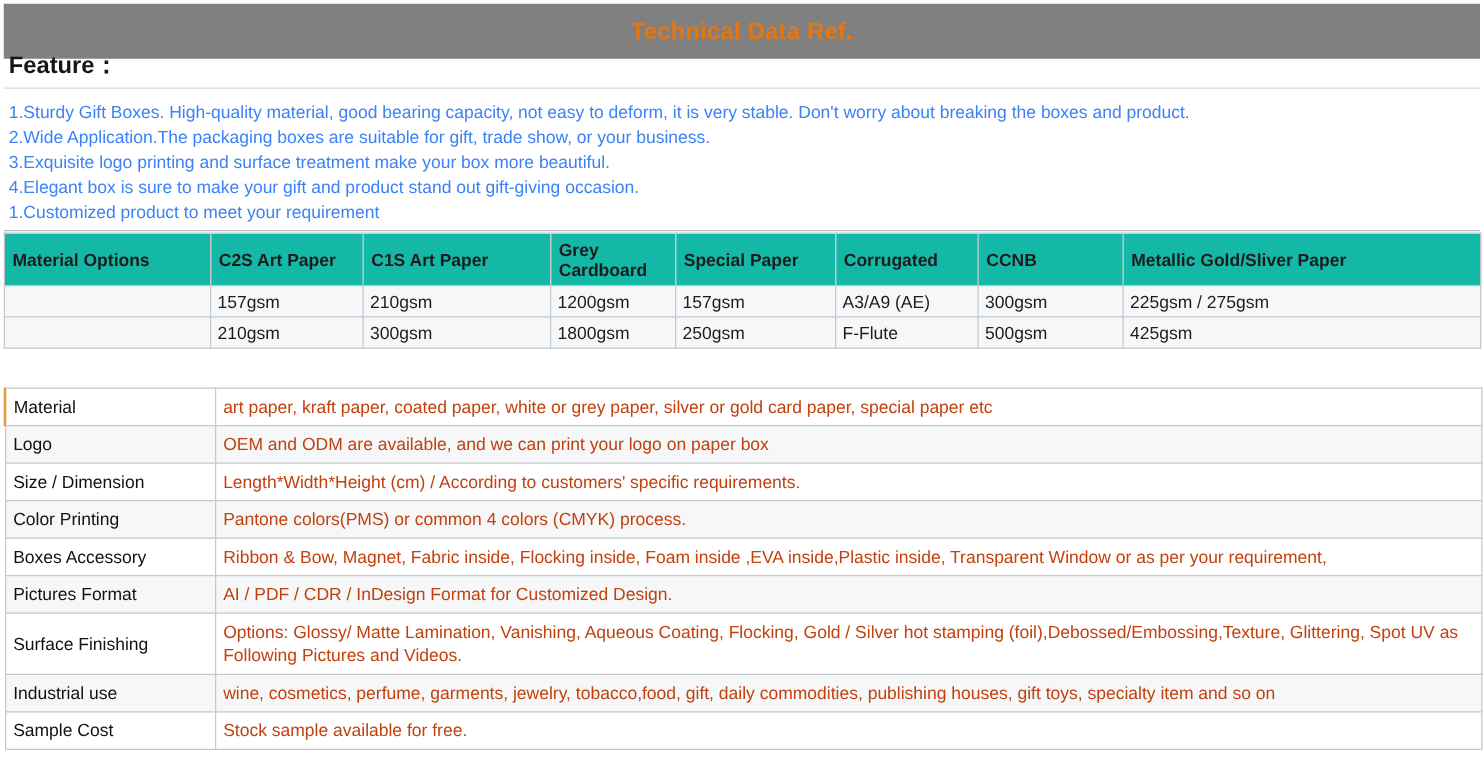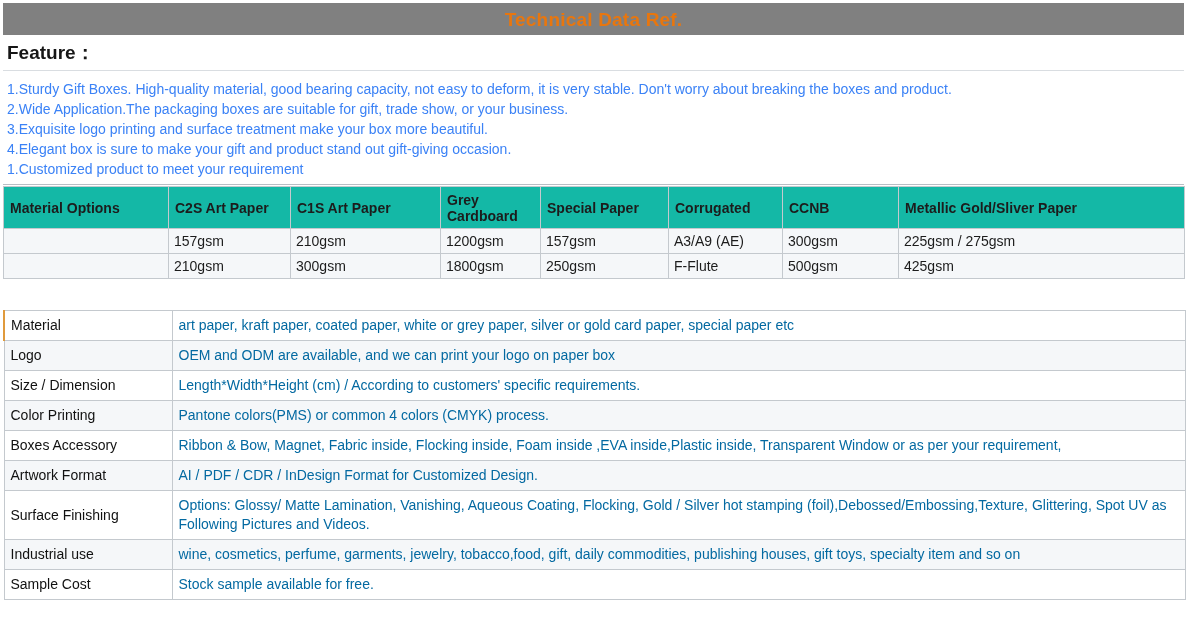--- a/index.html
+++ b/index.html
@@ -22,21 +22,21 @@
     box-sizing: border-box;
     position: relative;
   }
 
   
   .title-bar {
     position: absolute;
     left: 3px;
     top: 3px;
     width: 1181px;
-    height: 32px;
+    height: 44px;
     background: #808080;
     display: flex;
     align-items: center;
     justify-content: center;
   }
   .title-bar .title-text {
     color: #e8760e;
     font-size: 19px;
     font-weight: bold;
     letter-spacing: 0.2px;
@@ -123,21 +123,21 @@
     left: 3px;
     top: 310px;
     width: 1181px;
   }
   .spec-table td {
     border: 1px solid #c4c9ce;
     padding: 5px 6px;
     vertical-align: middle;
     font-size: 14px;
     line-height: 19px;
-    color: #0369a1;
+    color: #c2410c;
     box-sizing: border-box;
   }
   .spec-table td.k {
     font-weight: normal;
     width: 168px;
     color: #111;
   }
   .spec-table tr.odd td { background: #ffffff; }
   .spec-table tr.even td { background: #f5f7f9; }
   .spec-table tr.accent td.k {
@@ -235,21 +235,21 @@
       </tr>
       <tr class="even norm">
         <td class="k">Color Printing</td>
         <td class="v">Pantone colors(PMS) or common 4 colors (CMYK) process.</td>
       </tr>
       <tr class="odd norm">
         <td class="k">Boxes Accessory</td>
         <td class="v">Ribbon &amp; Bow, Magnet, Fabric inside, Flocking inside, Foam inside ,EVA inside,Plastic inside, Transparent Window or as per your requirement,</td>
       </tr>
       <tr class="even norm">
-        <td class="k">Artwork Format</td>
+        <td class="k">Pictures Format</td>
         <td class="v">AI / PDF / CDR / InDesign Format for Customized Design.</td>
       </tr>
       <tr class="odd tall">
         <td class="k">Surface Finishing</td>
         <td class="v">Options: Glossy/ Matte Lamination, Vanishing, Aqueous Coating, Flocking, Gold / Silver hot stamping (foil),Debossed/Embossing,Texture, Glittering, Spot UV as Following Pictures and Videos.</td>
       </tr>
       <tr class="even norm">
         <td class="k">Industrial use</td>
         <td class="v">wine, cosmetics, perfume, garments, jewelry, tobacco,food, gift, daily commodities, publishing houses, gift toys, specialty item and so on</td>
       </tr>

